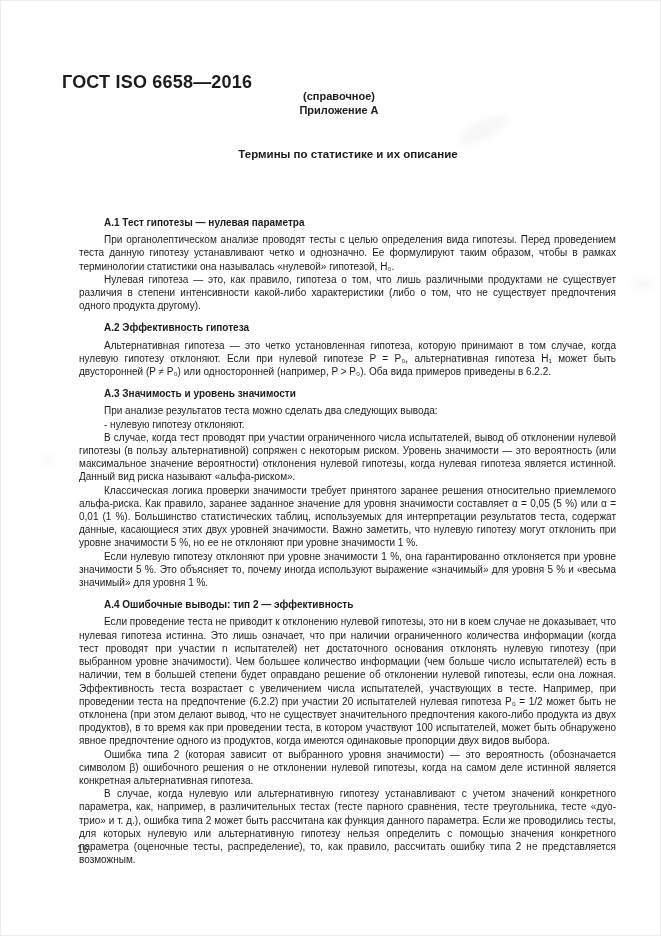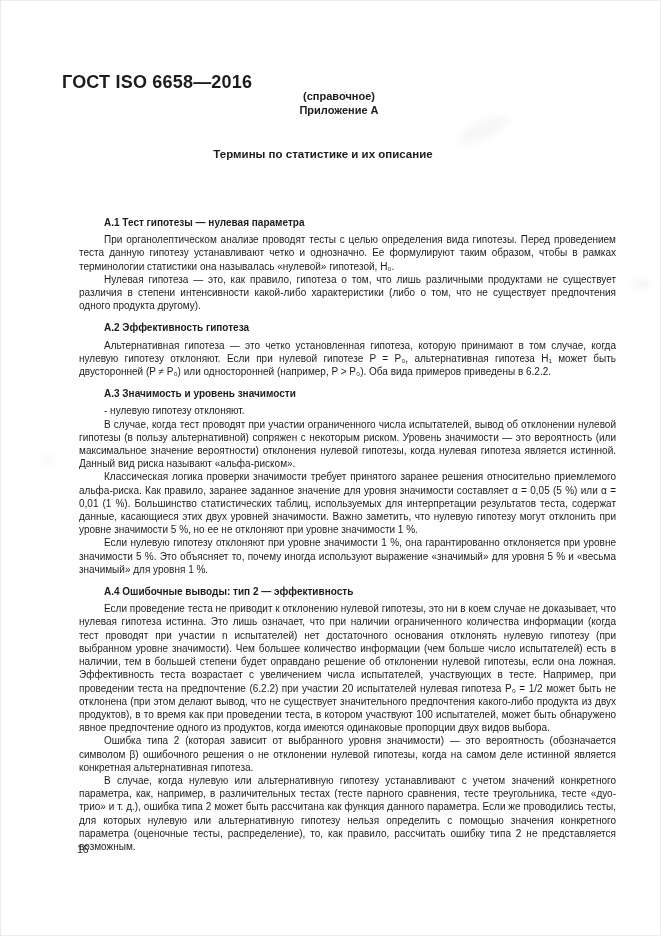--- a/index.html
+++ b/index.html
@@ -28,21 +28,21 @@
     left: 78px;
     width: 520px;
     top: 89px;
     text-align: center;
     font-size: 11px;
     font-weight: bold;
     line-height: 13.5px;
   }
   .main-title {
     position: absolute;
-    left: 62px;
+    left: 87px;
     width: 520px;
     top: 147px;
     text-align: center;
     font-size: 11.5px;
     font-weight: bold;
   }
   .content {
     position: absolute;
     left: 78px;
     top: 215px;
@@ -106,20 +106,21 @@
   <main class="content">
 
     <h2 class="sec-heading first">А.1 Тест гипотезы — нулевая параметра</h2>
     <p class="para">При органолептическом анализе проводят тесты с целью определения вида гипотезы. Перед проведением теста данную гипотезу устанавливают четко и однозначно. Ее формулируют таким образом, чтобы в рамках терминологии статистики она называлась «нулевой» гипотезой, H₀.</p>
     <p class="para">Нулевая гипотеза — это, как правило, гипотеза о том, что лишь различными продуктами не существует различия в степени интенсивности какой-либо характеристики (либо о том, что не существует предпочтения одного продукта другому).</p>
 
     <h2 class="sec-heading">А.2 Эффективность гипотеза</h2>
     <p class="para">Альтернативная гипотеза — это четко установленная гипотеза, которую принимают в том случае, когда нулевую гипотезу отклоняют. Если при нулевой гипотезе P = P₀, альтернативная гипотеза H₁ может быть двусторонней (P ≠ P₀) или односторонней (например, P &gt; P₀). Оба вида примеров приведены в 6.2.2.</p>
 
     <h2 class="sec-heading">А.3 Значимость и уровень значимости</h2>
+    <p class="para">При анализе результатов теста можно сделать два следующих вывода:</p>
     <p class="para list-item">- нулевую гипотезу отклоняют.</p>
     <p class="para">В случае, когда тест проводят при участии ограниченного числа испытателей, вывод об отклонении нулевой гипотезы (в пользу альтернативной) сопряжен с некоторым риском. Уровень значимости — это вероятность (или максимальное значение вероятности) отклонения нулевой гипотезы, когда нулевая гипотеза является истинной. Данный вид риска называют «альфа-риском».</p>
     <p class="para">Классическая логика проверки значимости требует принятого заранее решения относительно приемлемого альфа-риска. Как правило, заранее заданное значение для уровня значимости составляет α = 0,05 (5 %) или α = 0,01 (1 %). Большинство статистических таблиц, используемых для интерпретации результатов теста, содержат данные, касающиеся этих двух уровней значимости. Важно заметить, что нулевую гипотезу могут отклонить при уровне значимости 5 %, но ее не отклоняют при уровне значимости 1 %.</p>
     <p class="para">Если нулевую гипотезу отклоняют при уровне значимости 1 %, она гарантированно отклоняется при уровне значимости 5 %. Это объясняет то, почему иногда используют выражение «значимый» для уровня 5 % и «весьма значимый» для уровня 1 %.</p>
 
     <h2 class="sec-heading">А.4 Ошибочные выводы: тип 2 — эффективность</h2>
     <p class="para">Если проведение теста не приводит к отклонению нулевой гипотезы, это ни в коем случае не доказывает, что нулевая гипотеза истинна. Это лишь означает, что при наличии ограниченного количества информации (когда тест проводят при участии n испытателей) нет достаточного основания отклонять нулевую гипотезу (при выбранном уровне значимости). Чем большее количество информации (чем больше число испытателей) есть в наличии, тем в большей степени будет оправдано решение об отклонении нулевой гипотезы, если она ложная. Эффективность теста возрастает с увеличением числа испытателей, участвующих в тесте. Например, при проведении теста на предпочтение (6.2.2) при участии 20 испытателей нулевая гипотеза P₀ = 1/2 может быть не отклонена (при этом делают вывод, что не существует значительного предпочтения какого-либо продукта из двух продуктов), в то время как при проведении теста, в котором участвуют 100 испытателей, может быть обнаружено явное предпочтение одного из продуктов, когда имеются одинаковые пропорции двух видов выбора.</p>
     <p class="para">Ошибка типа 2 (которая зависит от выбранного уровня значимости) — это вероятность (обозначается символом β) ошибочного решения о не отклонении нулевой гипотезы, когда на самом деле истинной является конкретная альтернативная гипотеза.</p>
     <p class="para">В случае, когда нулевую или альтернативную гипотезу устанавливают с учетом значений конкретного параметра, как, например, в различительных тестах (тесте парного сравнения, тесте треугольника, тесте «дуо-трио» и т. д.), ошибка типа 2 может быть рассчитана как функция данного параметра. Если же проводились тесты, для которых нулевую или альтернативную гипотезу нельзя определить с помощью значения конкретного параметра (оценочные тесты, распределение), то, как правило, рассчитать ошибку типа 2 не представляется возможным.</p>
 

